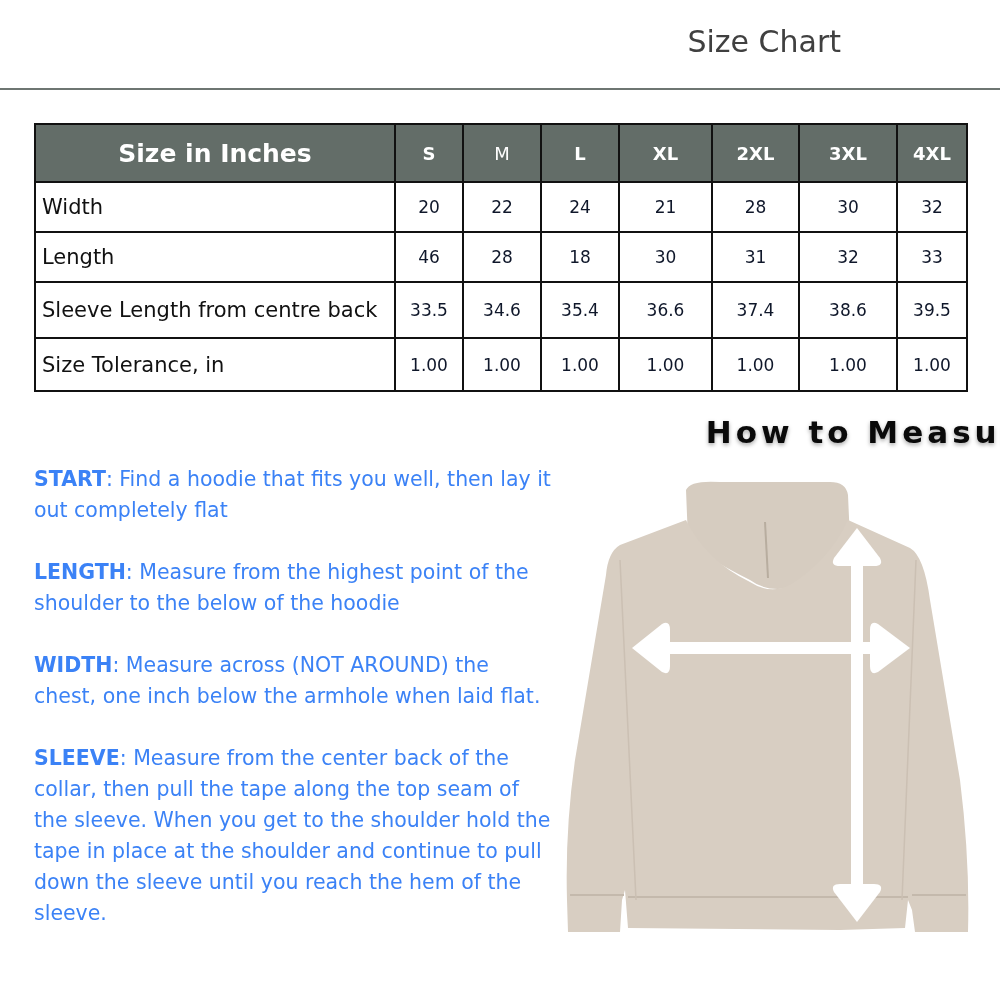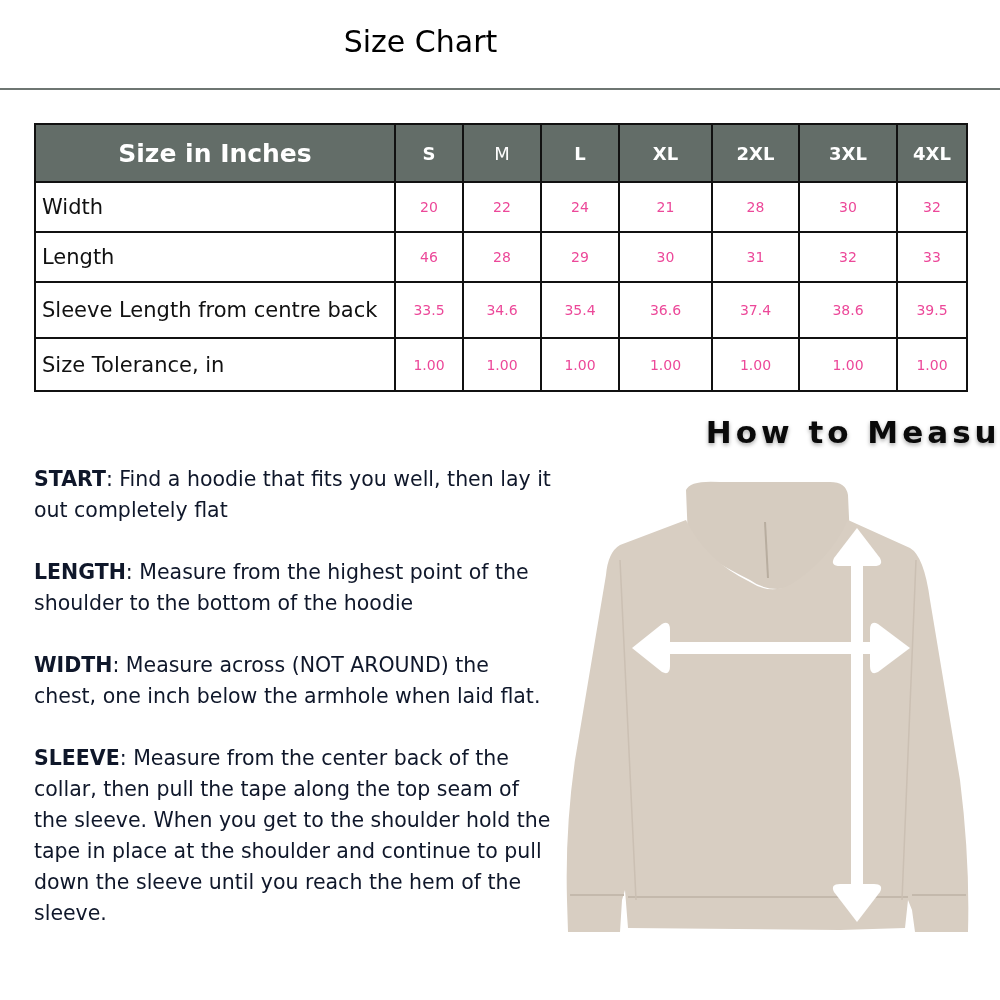--- a/index.html
+++ b/index.html
@@ -1,31 +1,31 @@
 <!DOCTYPE html>
 <html><head>
 <meta charset="utf-8">
 <style>
   html, body { margin:0; padding:0; background:#ffffff; }
   body { width:1000px; height:1000px; position:relative; overflow:hidden; font-family:"DejaVu Sans", sans-serif; color:#111; }
-  .title { position:absolute; top:24px; left:0; width:841px; text-align:center; font-size:30px; color:#000000; font-weight:normal; letter-spacing:0px; }
+  .title { position:absolute; top:24px; left:0; width:841px; text-align:right; font-size:30px; color:#404040; font-weight:normal; letter-spacing:0px; }
   .rule { position:absolute; top:88px; left:0; width:1000px; height:2px; background:#6e7672; }
   table.size { position:absolute; top:123px; left:34px; border-collapse:collapse; table-layout:fixed; width:932px; }
   table.size th, table.size td { border:2px solid #111; text-align:center; padding:0; }
   table.size th { background:#636d68; color:#fff; font-weight:bold; font-size:18px; height:56px; }
   table.size th.first { font-size:25px; }
   table.size th.thin { font-weight:normal; }
-  table.size td { font-size:14px; color:#ec4899; }
+  table.size td { font-size:17px; color:#0f172a; }
   table.size td.label { text-align:left; padding-left:6px; font-size:21px; color:#111; }
   tr.r1 td { height:48px; }
   tr.r2 td { height:48px; }
   tr.r3 td { height:54px; }
   tr.r4 td { height:51px; }
   .howto { position:absolute; top:414px; left:0; width:1000px; text-align:right; font-size:31px; font-weight:bold; letter-spacing:4px; color:#0a0a0a; text-shadow:0 2px 4px rgba(0,0,0,0.35);padding-left:45px; }
-  .instructions { position:absolute; top:464px; left:34px; width:520px; font-size:20.5px; line-height:31px; color:#0f172a; }
+  .instructions { position:absolute; top:464px; left:34px; width:520px; font-size:20.5px; line-height:31px; color:#3b82f6; }
   .instructions p { margin:0 0 31px 0; }
   .instructions b { font-weight:bold; }
   .hoodie { position:absolute; top:478px; left:560px; width:420px; height:470px; }
 </style>
 </head>
 <body>
 
 <div class="title">Size Chart</div>
 <div class="rule"></div>
 
@@ -58,21 +58,21 @@
     <td>24</td>
     <td>21</td>
     <td>28</td>
     <td>30</td>
     <td>32</td>
   </tr>
   <tr class="r2">
     <td class="label">Length</td>
     <td>46</td>
     <td>28</td>
-    <td>29</td>
+    <td>18</td>
     <td>30</td>
     <td>31</td>
     <td>32</td>
     <td>33</td>
   </tr>
   <tr class="r3">
     <td class="label">Sleeve Length from centre back</td>
     <td>33.5</td>
     <td>34.6</td>
     <td>35.4</td>
@@ -91,21 +91,21 @@
     <td>1.00</td>
     <td>1.00</td>
   </tr>
 </tbody>
   </table>
 
 <div class="howto">How to Measure</div>
 
 <div class="instructions">
   <p><b>START</b><span>: Find a hoodie that fits you well, then lay it out completely flat</span></p>
-  <p><b>LENGTH</b><span>: Measure from the highest point of the shoulder to the bottom of the hoodie</span></p>
+  <p><b>LENGTH</b><span>: Measure from the highest point of the shoulder to the below of the hoodie</span></p>
   <p><b>WIDTH</b><span>: Measure across (NOT AROUND) the chest, one inch below the armhole when laid flat.</span></p>
   <p><b>SLEEVE</b><span>: Measure from the center back of the collar, then pull the tape along the top seam of the sleeve. When you get to the shoulder hold the tape in place at the shoulder and continue to pull down the sleeve until you reach the hem of the sleeve.</span></p>
 </div>
 
 <svg class="hoodie" viewBox="560 478 420 470" xmlns="http://www.w3.org/2000/svg">
   <g>
 
     <path d="M686,490 Q690,480 720,482 L830,482 Q846,482 848,495 L850,540 Q846,560 800,585 Q770,595 750,580 Q700,555 688,540 Z" fill="#d6ccc0"></path>
 
     <path d="M686,520 L620,545 Q608,552 606,575 L575,760 Q565,830 567,900 L568,932 L620,932 L622,900 L625,890 L628,928 L840,930 L905,928 L908,900 L912,910 L915,932 L968,932 Q970,860 960,780 L930,600 Q924,556 910,548 L848,520 Q830,560 790,585 Q770,595 750,582 Q705,560 686,520 Z" fill="#d8cec2"></path>

